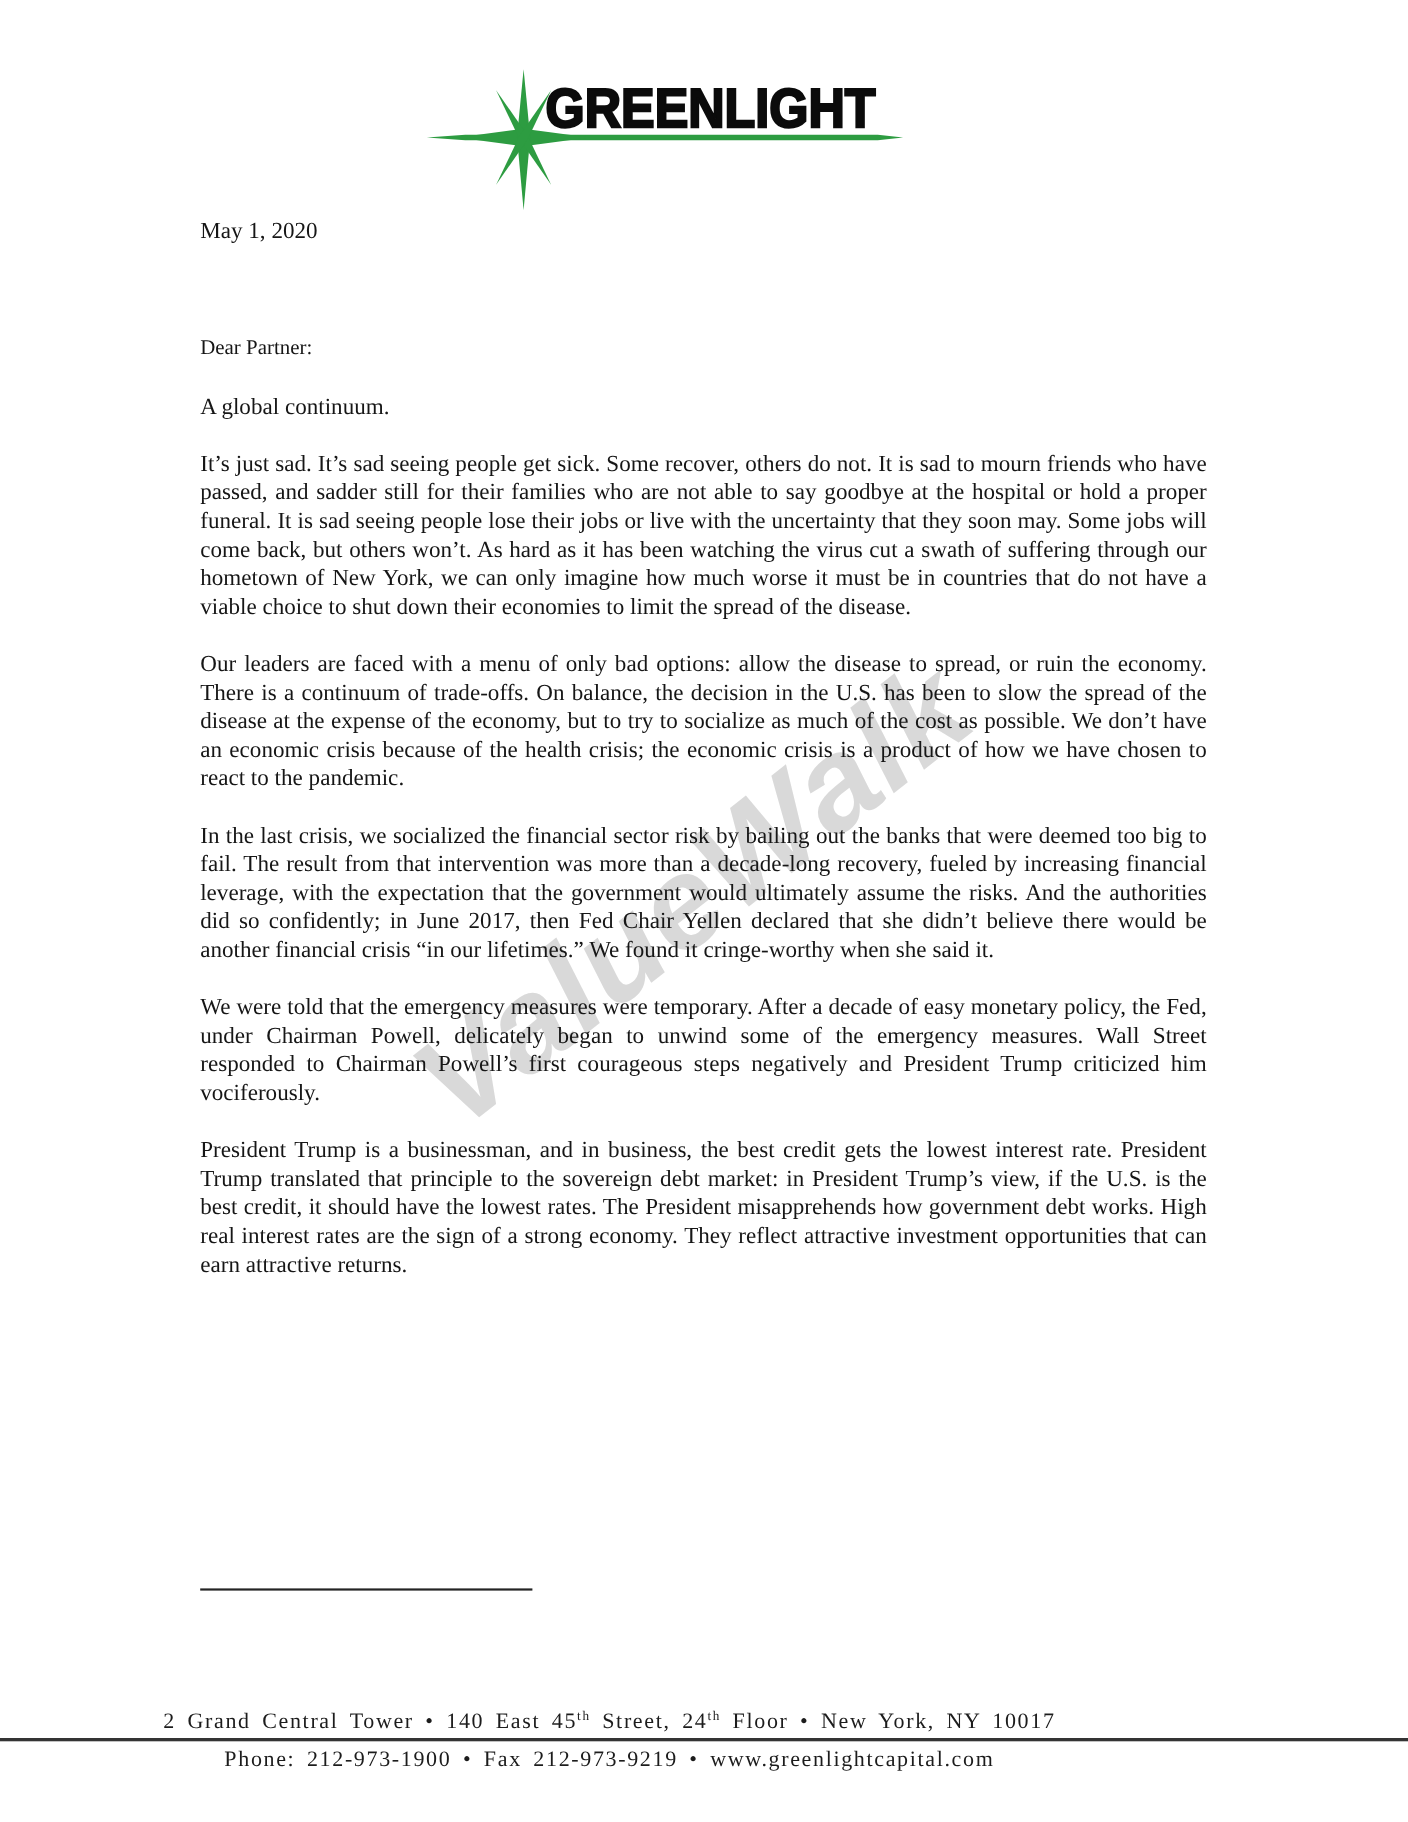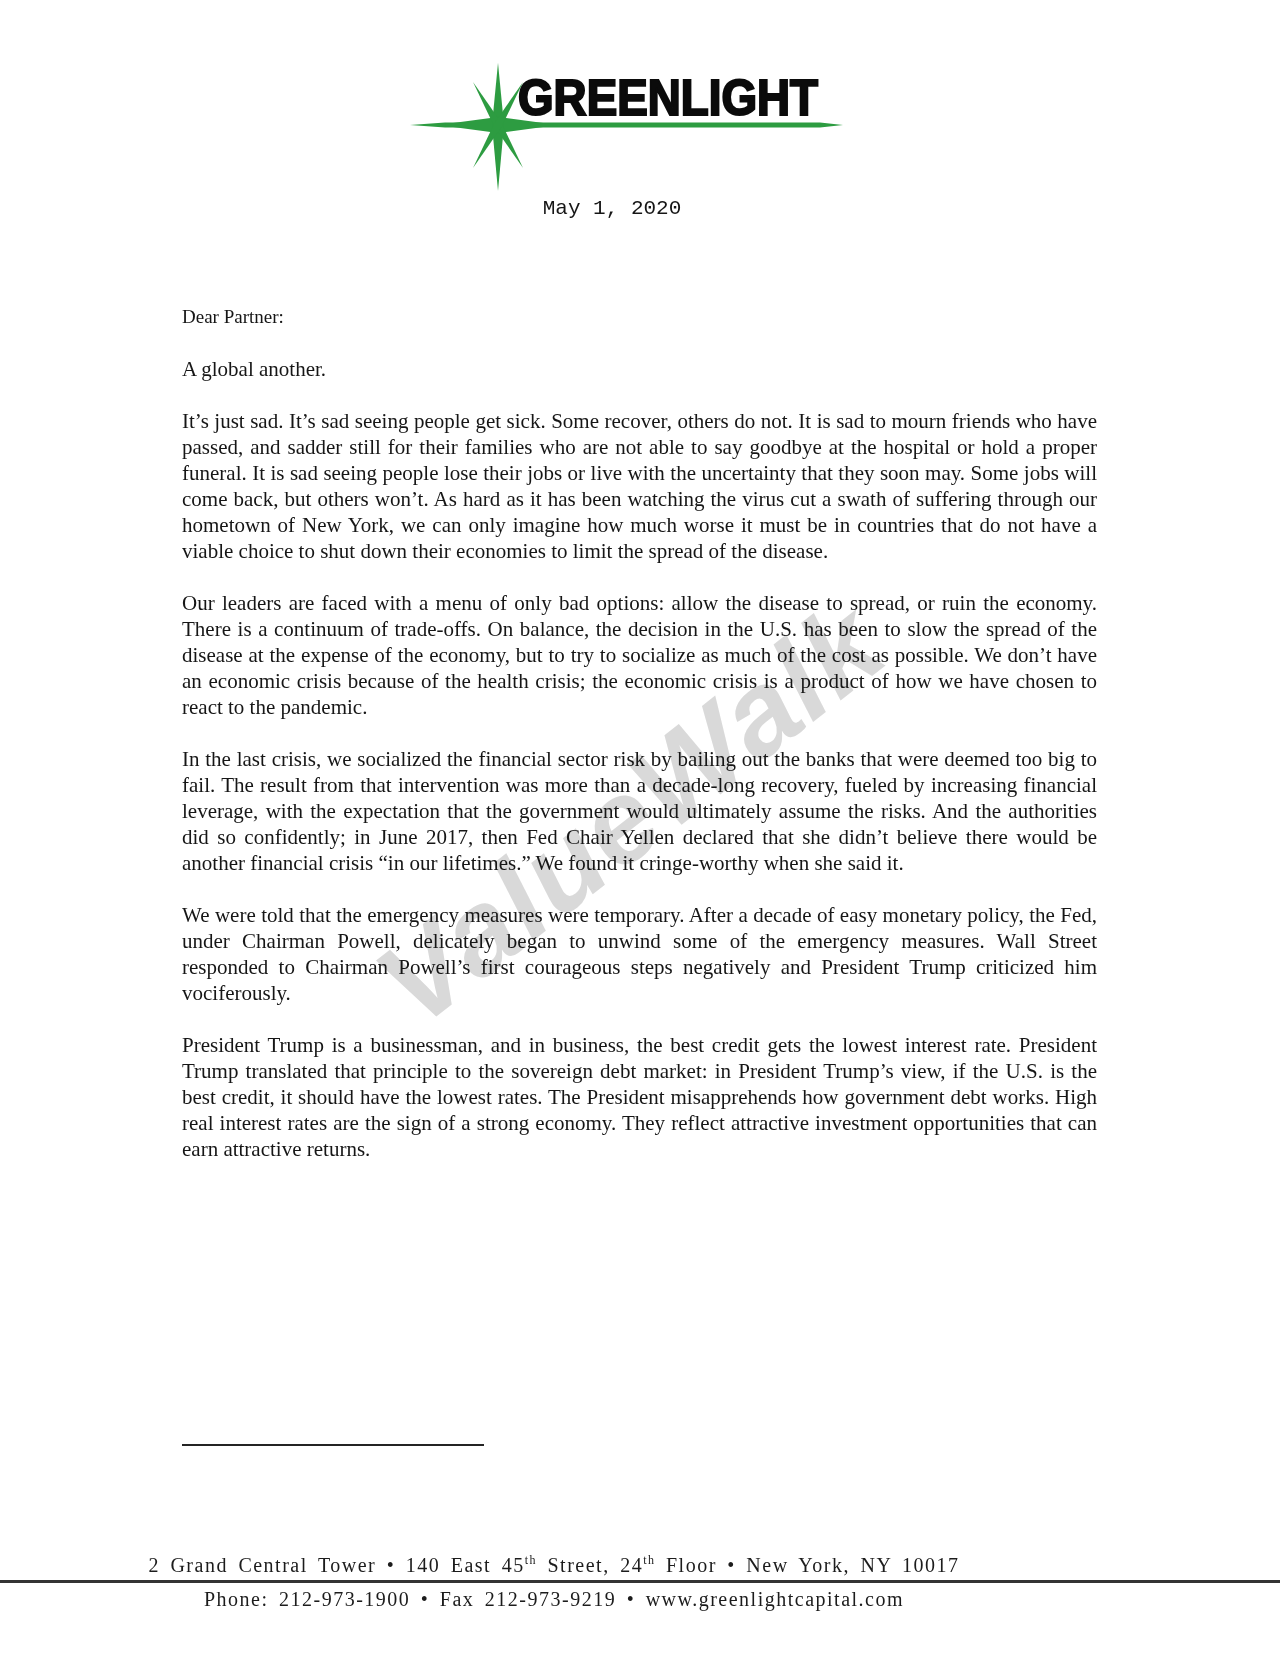--- a/index.html
+++ b/index.html
@@ -13,32 +13,32 @@
     position:absolute; left:300px; top:745px; width:660px; z-index:1;
     text-align:center;
     transform:rotate(-38deg);
     font-family:"Liberation Sans", sans-serif;
     font-weight:bold; font-style:italic;
     font-size:118px; letter-spacing:2px;
     color:#b4b4b4; opacity:0.5;
     pointer-events:none; white-space:nowrap;
   }
   
-  .logo { position:absolute; left:410px; top:63px; z-index:2; }
+  .logo { position:absolute; left:388px; top:63px; z-index:2; }
   .logo svg { display:block; }
   .logo text {
     font-family:"Liberation Sans", sans-serif;
     font-weight:bold;
     font-size:50px;
   }
   
   .body-col { position:absolute; left:182px; top:0; width:915px; z-index:2; }
   .date-line {
-    margin-top:196px; text-align:center; padding-right:55px;
-    font-size:21px; line-height:26px;font-family:Liberation Mono, monospace;
+    margin-top:196px; text-align:left; padding-right:55px;
+    font-size:21px; line-height:26px;
   }
   .salutation { margin-top:82px; font-size:19px; line-height:26px; }
   .body-col p {
     margin:26px 0 0 0; text-align:justify;
     font-size:21px; line-height:26px;
   }
   .sup { vertical-align:super; font-size:0.6em; line-height:0; }
   
   .footnote-block { position:absolute; left:182px; top:1444px; width:915px; z-index:2; }
   .footnote-sep { width:302px; border:0; border-top:2px solid #242424; margin:0; }
@@ -80,21 +80,21 @@
       <text x="108" y="52" textLength="300" lengthAdjust="spacingAndGlyphs" fill="#0b0b0b" stroke="#0b0b0b" stroke-width="2.2">GREENLIGHT</text>
     </svg>
   </div>
 
   <div class="body-col">
     <div class="date-line">May 1, 2020</div>
 
     <div class="salutation">Dear Partner:</div>
 
 
-    <p>A global another.</p>
+    <p>A global continuum.</p>
     <p>It’s just sad. It’s sad seeing people get sick. Some recover, others do not. It is sad to mourn friends who have passed, and sadder still for their families who are not able to say goodbye at the hospital or hold a proper funeral. It is sad seeing people lose their jobs or live with the uncertainty that they soon may. Some jobs will come back, but others won’t. As hard as it has been watching the virus cut a swath of suffering through our hometown of New York, we can only imagine how much worse it must be in countries that do not have a viable choice to shut down their economies to limit the spread of the disease.</p>
     <p>Our leaders are faced with a menu of only bad options: allow the disease to spread, or ruin the economy. There is a continuum of trade-offs. On balance, the decision in the U.S. has been to slow the spread of the disease at the expense of the economy, but to try to socialize as much of the cost as possible. We don’t have an economic crisis because of the health crisis; the economic crisis is a product of how we have chosen to react to the pandemic.</p>
     <p>In the last crisis, we socialized the financial sector risk by bailing out the banks that were deemed too big to fail. The result from that intervention was more than a decade-long recovery, fueled by increasing financial leverage, with the expectation that the government would ultimately assume the risks. And the authorities did so confidently; in June 2017, then Fed Chair Yellen declared that she didn’t believe there would be another financial crisis “in our lifetimes.” We found it cringe-worthy when she said it.</p>
     <p>We were told that the emergency measures were temporary. After a decade of easy monetary policy, the Fed, under Chairman Powell, delicately began to unwind some of the emergency measures. Wall Street responded to Chairman Powell’s first courageous steps negatively and President Trump criticized him vociferously.</p>
     <p>President Trump is a businessman, and in business, the best credit gets the lowest interest rate. President Trump translated that principle to the sovereign debt market: in President Trump’s view, if the U.S. is the best credit, it should have the lowest rates. The President misapprehends how government debt works. High real interest rates are the sign of a strong economy. They reflect attractive investment opportunities that can earn attractive returns.</p>
   </div>
 
   <div class="footnote-block">
     <hr class="footnote-sep">
   </div>

